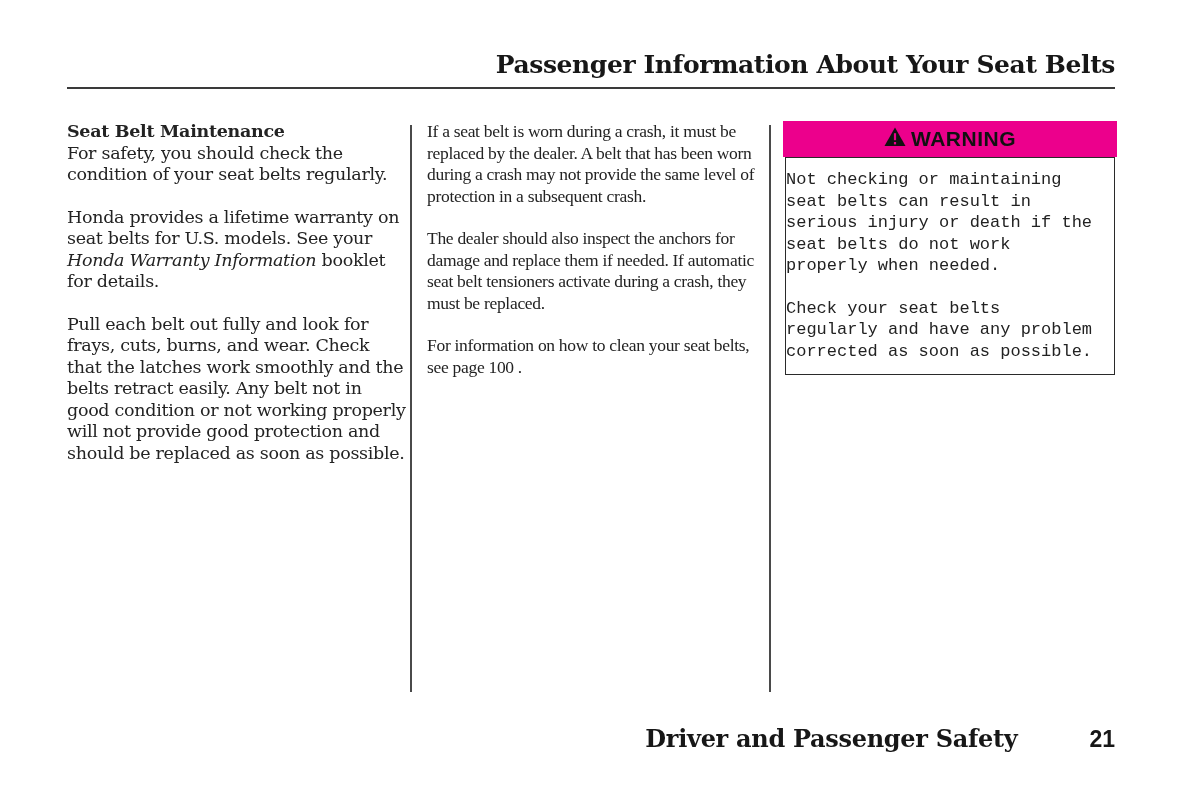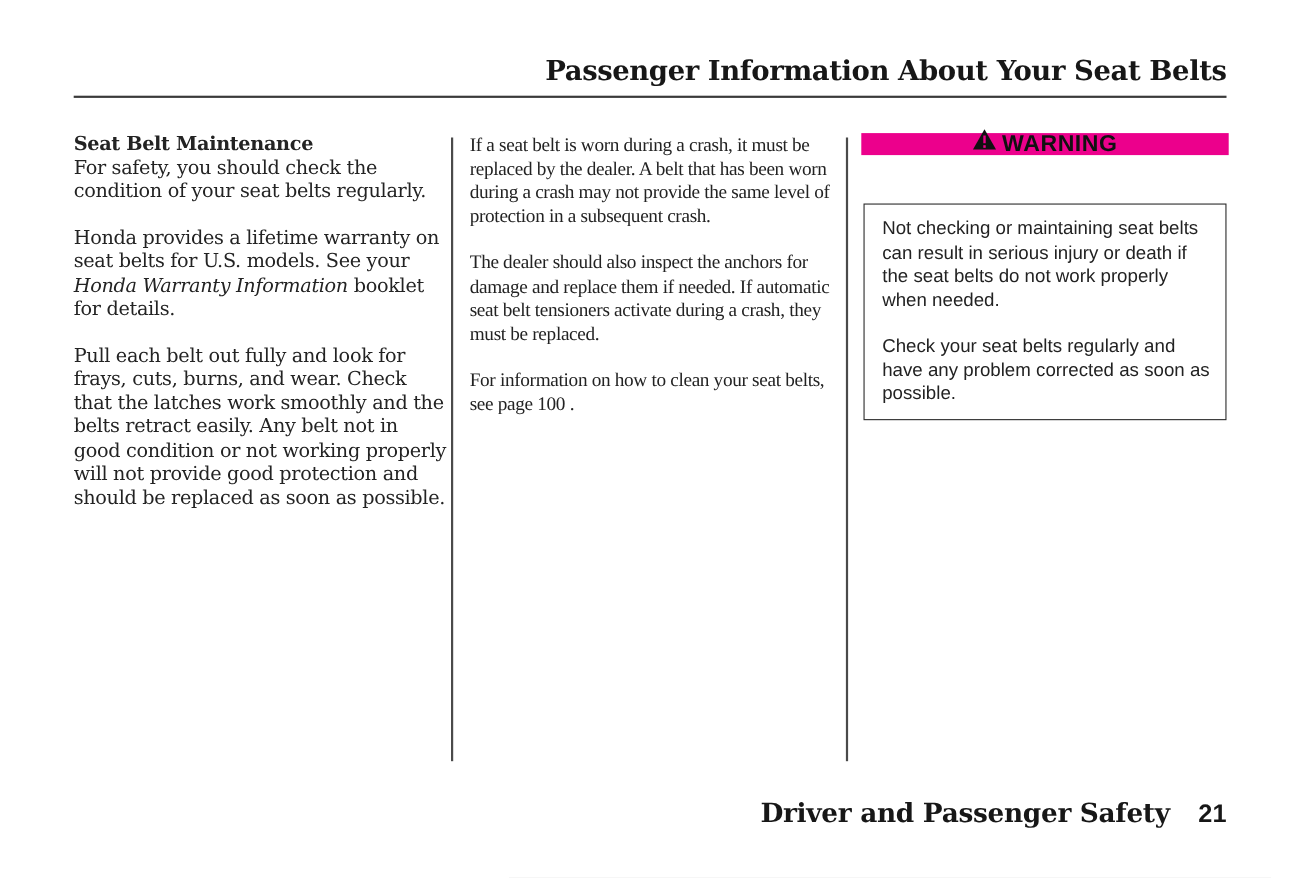--- a/index.html
+++ b/index.html
@@ -54,40 +54,39 @@
     top: 125px;
     width: 1.5px;
     height: 567px;
     background: #4a4a4a;
   }
   .vdivider-1 { left: 410px; }
   .vdivider-2 { left: 769px; }
   .warning-box { width: 330px; }
   .warning-header {
     margin: 0 -2px;
-    height: 20px;
+    height: 36px;
     display: flex;
-    align-items: flex-end;
+    align-items: center;
     justify-content: center;
     gap: 5px;
     font-family: "Liberation Sans", sans-serif;
     font-weight: bold;
     font-size: 21px;
     letter-spacing: 0.5px;
     color: #111111;
   }
   .warning-body {
     border: 1.5px solid #2a2a2a;
-    padding: 11px 12px 12px 16px;
-    font-family: Liberation Sans, sans-serif;
+    padding: 11px 12px 12px 0;
+    font-family: Liberation Mono, monospace;
     font-size: 17px;
     line-height: 21.5px;
     letter-spacing: 0;
     color: #222222;
-    margin-top: 44px;
   }
   .warning-body p { margin-top: 21px; }
   .warning-body p:first-child { margin-top: 0; }
   .warning-icon { display: inline-block; }
   .page-footer {
     position: absolute;
     top: 724px;
     right: 67px;
     display: flex;
     align-items: baseline;
@@ -97,20 +96,21 @@
     font-size: 24px;
     font-weight: bold;
     letter-spacing: -0.3px;
     color: #171717;
   }
   .footer-pagenum {
     font-family: "Liberation Sans", sans-serif;
     font-size: 23px;
     font-weight: bold;
     color: #171717;
+    margin-left: 46px;
   }
 </style>
 </head>
 <body>
 
 <div class="page">
 
   <h1 class="page-title">Passenger Information About Your Seat Belts</h1>
   <div class="title-rule"></div>
 

